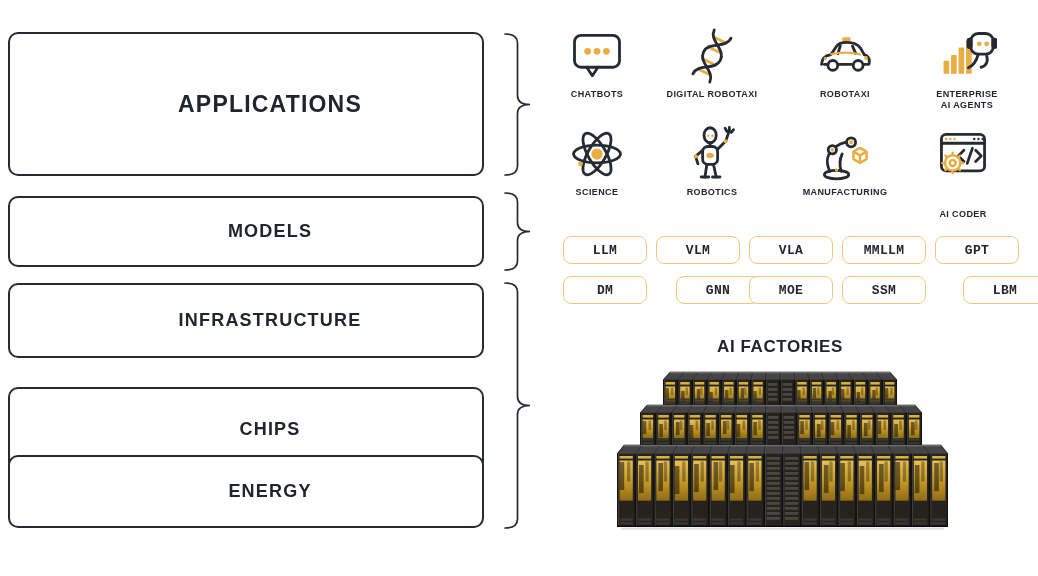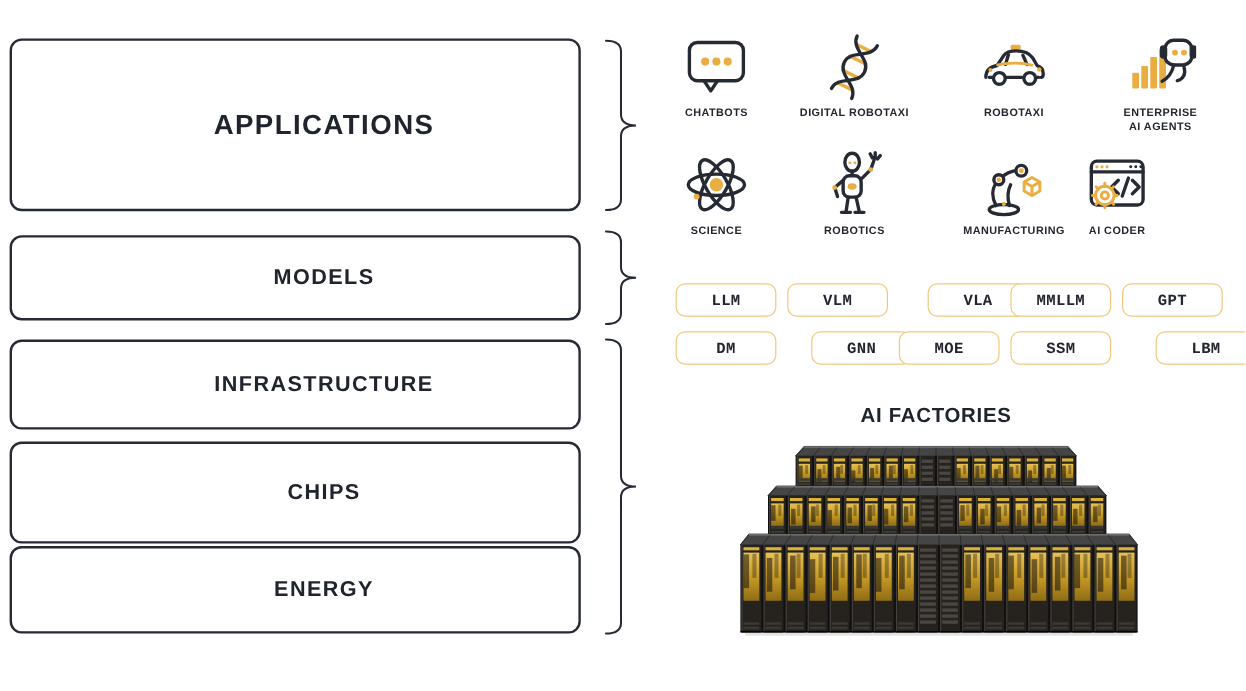--- a/index.html
+++ b/index.html
@@ -11,21 +11,21 @@
   .layer-box{
     position:absolute;left:8px;width:476px;box-sizing:border-box;
     border:2px solid #262A33;border-radius:10px;background:#fff;
     display:flex;align-items:center;justify-content:center;padding-left:48px;
   }
   .layer-box .lbl{font-weight:bold;letter-spacing:1.2px;color:#20242D;}
   #box-applications{top:32px;height:144px;}
   #box-applications .lbl{font-size:23px;}
   #box-models{top:196px;height:71px;}
   #box-infrastructure{top:283px;height:75px;}
-  #box-chips{top:368px;height:85px;}
+  #box-chips{top:387px;height:85px;}
   #box-energy{top:455px;height:73px;}
   .layer-box.small .lbl{font-size:18px;}
   
   .overlay{position:absolute;left:0;top:0;pointer-events:none;}
   
   .icon-cell{position:absolute;width:118px;display:flex;flex-direction:column;align-items:center;}
   .icon-cell svg{display:block;}
   .icon-label{
     font-size:9px;font-weight:bold;letter-spacing:.4px;line-height:11px;
     text-align:center;margin-top:3px;color:#23262E;white-space:pre-line;
@@ -256,32 +256,32 @@
           <use href="#humanoid-robot-icon"></use>
         </svg>
         <div class="icon-label">ROBOTICS</div>
       </div>
       <div class="icon-cell" style="left: 786px; top: 124px;">
         <svg width="60" height="60" viewBox="0 0 64 64">
           <use href="#robot-arm-icon"></use>
         </svg>
         <div class="icon-label">MANUFACTURING</div>
       </div>
-      <div class="icon-cell" style="left: 872px; top: 124px;">
+      <div class="icon-cell" style="left: 904px; top: 124px; gap: 22px;">
         <svg width="60" height="60" viewBox="0 0 64 64">
           <use href="#code-window-gear-icon"></use>
         </svg>
         <div class="icon-label">AI CODER</div>
       </div>
     </div>
 
   <div id="model-chips">
       <div class="chip" style="left: 563px; top: 236px;">LLM</div>
       <div class="chip" style="left: 656px; top: 236px;">VLM</div>
-      <div class="chip" style="left: 749px; top: 236px; margin-left: 24px;">VLA</div>
+      <div class="chip" style="left: 749px; top: 236px;">VLA</div>
       <div class="chip" style="left: 842px; top: 236px;">MMLLM</div>
       <div class="chip" style="left: 935px; top: 236px;">GPT</div>
       <div class="chip" style="left: 563px; top: 276px;">DM</div>
       <div class="chip" style="left: 676px; top: 276px;">GNN</div>
       <div class="chip" style="left: 749px; top: 276px;">MOE</div>
       <div class="chip" style="left: 842px; top: 276px;">SSM</div>
       <div class="chip" style="left: 963px; top: 276px;">LBM</div>
     </div>
 
   <div class="factories-title">AI FACTORIES</div>

